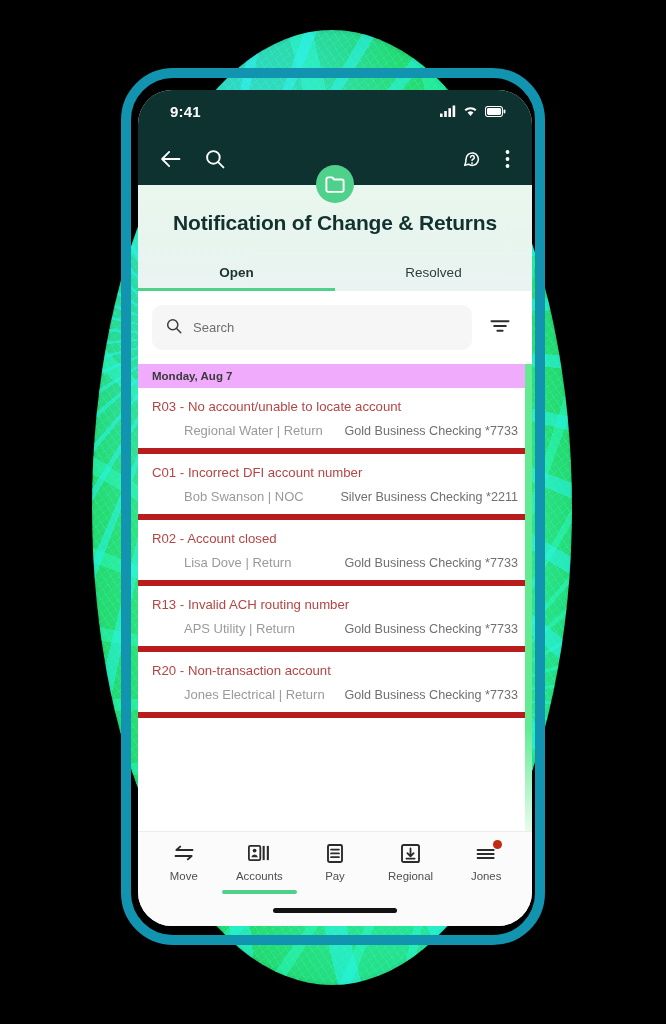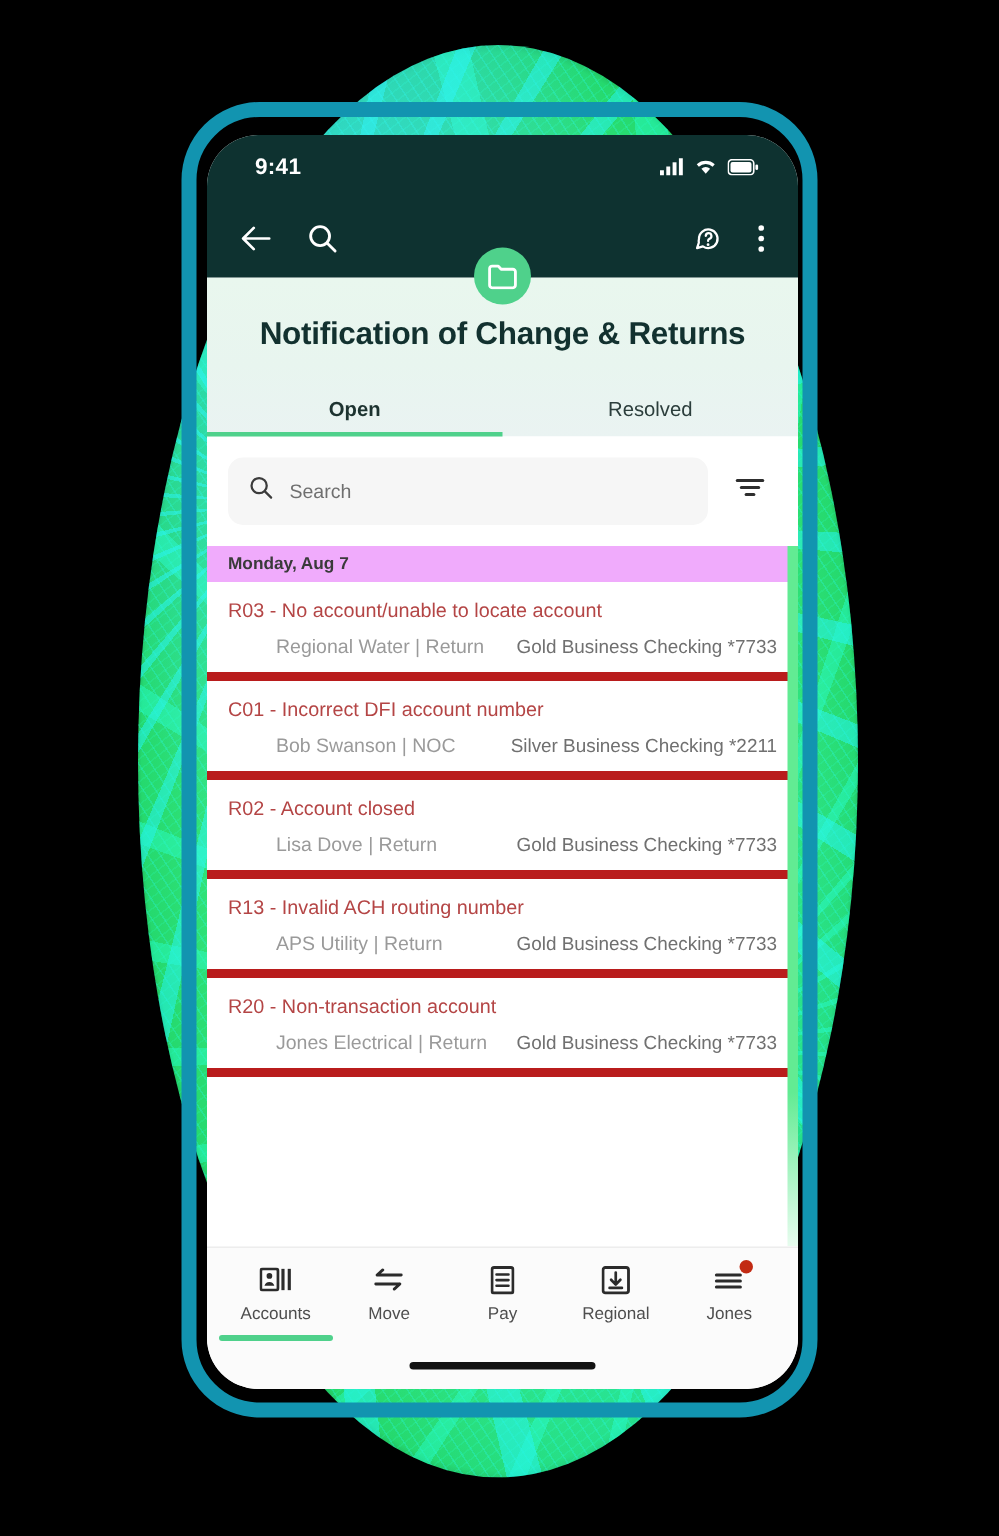--- a/index.html
+++ b/index.html
@@ -458,39 +458,39 @@
     <div class="scrollbar-track">
       <div class="scrollbar-thumb"></div>
     </div>
   </div>
 
   <div class="bottom-nav">
 
     <div class="nav-item">
       <span class="nav-icon">
         <svg width="22" height="16" viewBox="0 0 22 16">
+          <path d="M19.5 5.0 H3.6 M7.2 1.6 L3.4 5.0" fill="none" stroke="#2b2b2b" stroke-width="1.9" stroke-linecap="round" stroke-linejoin="round"></path>
+          <path d="M2.5 11.0 H18.4 M14.8 14.4 L18.6 11.0" fill="none" stroke="#2b2b2b" stroke-width="1.9" stroke-linecap="round" stroke-linejoin="round"></path>
+        </svg>
+      </span>
+      <span class="nav-label">Move</span>
+    </div>
+
+    <div class="nav-item">
+      <span class="nav-icon">
+        <svg width="22" height="16" viewBox="0 0 22 16">
           <rect x="0.9" y="0.9" width="11.4" height="14.2" rx="1.3" fill="none" stroke="#2b2b2b" stroke-width="1.8"></rect>
           <circle cx="6.6" cy="5.6" r="1.9" fill="#2b2b2b"></circle>
           <path d="M3.3 12.2 a3.4 3.4 0 0 1 6.6 0 Z" fill="#2b2b2b"></path>
           <rect x="14.6" y="0.9" width="2.1" height="14.2" fill="#2b2b2b"></rect>
           <rect x="18.8" y="0.9" width="2.1" height="14.2" fill="#2b2b2b"></rect>
         </svg>
       </span>
       <span class="nav-label">Accounts</span>
       <span class="nav-active-underline"></span>
-    </div>
-
-    <div class="nav-item">
-      <span class="nav-icon">
-        <svg width="22" height="16" viewBox="0 0 22 16">
-          <path d="M19.5 5.0 H3.6 M7.2 1.6 L3.4 5.0" fill="none" stroke="#2b2b2b" stroke-width="1.9" stroke-linecap="round" stroke-linejoin="round"></path>
-          <path d="M2.5 11.0 H18.4 M14.8 14.4 L18.6 11.0" fill="none" stroke="#2b2b2b" stroke-width="1.9" stroke-linecap="round" stroke-linejoin="round"></path>
-        </svg>
-      </span>
-      <span class="nav-label">Move</span>
     </div>
 
     <div class="nav-item">
       <span class="nav-icon">
         <svg width="16" height="19" viewBox="0 0 16 19">
           <rect x="1" y="1" width="14" height="17" rx="1.4" fill="none" stroke="#2b2b2b" stroke-width="1.9"></rect>
           <path d="M4 5.6 H12 M4 9.4 H12 M4 13.2 H12" stroke="#2b2b2b" stroke-width="1.7" stroke-linecap="round"></path>
         </svg>
       </span>
       <span class="nav-label">Pay</span>

